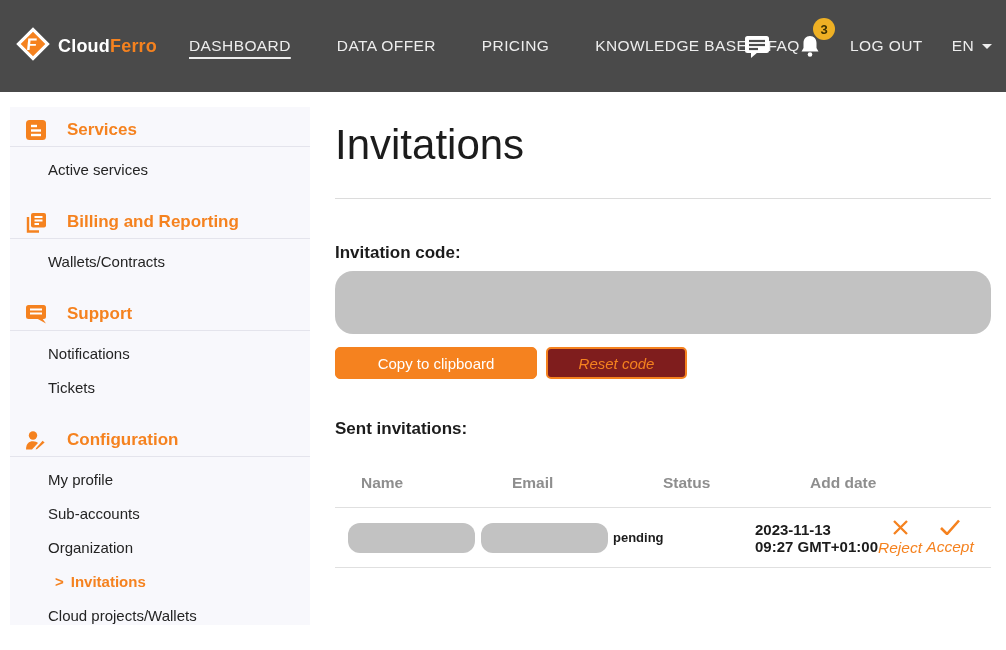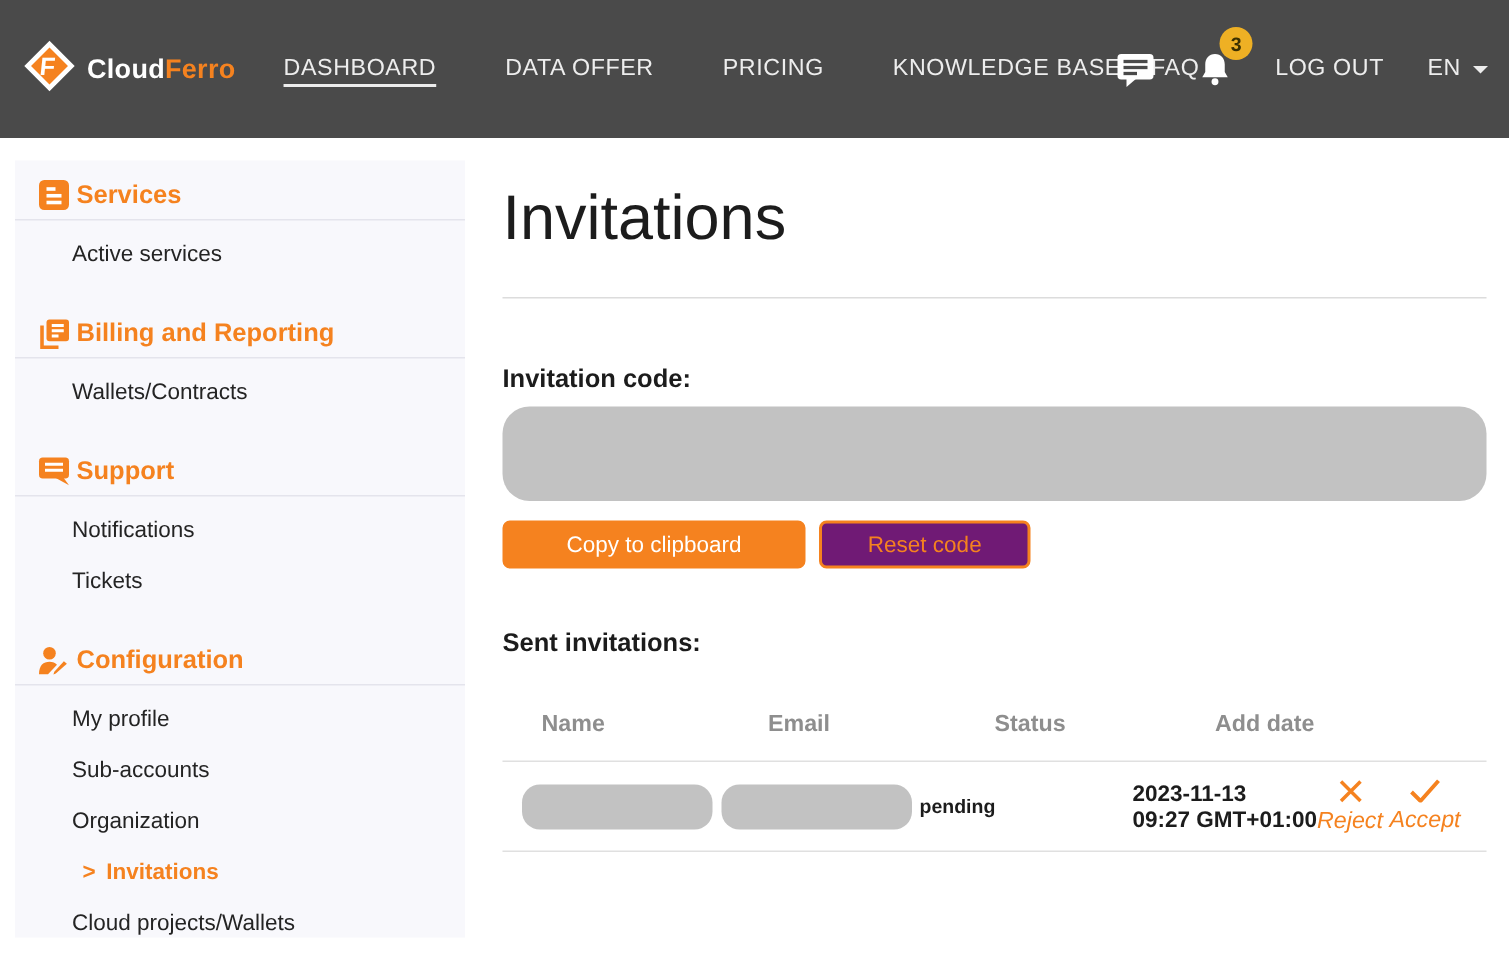--- a/index.html
+++ b/index.html
@@ -28,39 +28,39 @@
   .nav-item{color:var(--nav-text);font-size:15.5px;letter-spacing:.4px;cursor:pointer;white-space:nowrap;}
   .nav-item.active{text-decoration:underline;text-underline-offset:6px;text-decoration-thickness:1.5px;}
   .nav-right{position:absolute;right:14px;top:0;height:92px;display:flex;align-items:center;gap:29px;}
   .nav-icon-btn{position:relative;display:flex;align-items:center;cursor:pointer;}
   .badge{position:absolute;top:-16px;right:-14px;width:22px;height:22px;border-radius:50%;background:var(--badge-bg);color:#3b3000;font-size:13px;font-weight:bold;display:flex;align-items:center;justify-content:center;}
   .nav-link{color:var(--nav-text);font-size:15.5px;letter-spacing:.4px;cursor:pointer;white-space:nowrap;display:flex;align-items:center;}
   .caret-down{width:0;height:0;border-left:5px solid transparent;border-right:5px solid transparent;border-top:5px solid var(--nav-text);display:inline-block;margin-left:8px;}
 
   
   .sidebar{position:absolute;left:10px;top:107px;width:300px;height:518px;background:var(--sidebar-bg);padding-top:13px;}
-  .side-title{display:flex;align-items:center;gap:4px;margin-left:15px;height:20px;color:var(--accent);font-size:17px;font-weight:bold;}
+  .side-title{display:flex;align-items:center;gap:20px;margin-left:15px;height:20px;color:var(--accent);font-size:17px;font-weight:bold;}
   .side-title + .side-title, .side-item + .side-title{margin-top:34px;}
   .side-title .icon{width:22px;display:flex;justify-content:center;}
   .side-sep{border:none;border-top:1px solid #e4e4ec;margin:6px 0 0 0;}
   .side-item{margin-left:38px;margin-top:17px;height:17px;font-size:15px;color:#242424;cursor:pointer;line-height:17px;}
   .side-sep + .side-item{margin-top:14px;}
   .side-item.active{color:var(--accent);font-weight:bold;margin-left:45px;}
   .side-item.active .chev{margin-right:7px;font-weight:bold;}
 
   
   .main{position:absolute;left:335px;top:107px;width:656px;}
   .page-title{margin:14px 0 0 0;font-size:42px;font-weight:300;color:#1c1c1c;line-height:48px;letter-spacing:0;}
   .title-rule{border:none;border-top:1px solid #dcdcdc;margin:29px 0 0 0;}
   .code-label{margin-top:44px;font-size:17px;font-weight:bold;color:#1c1c1c;height:20px;}
   .code-box{margin-top:8px;height:63px;background:var(--redacted);border-radius:18px;}
   .btn-row{margin-top:13px;display:flex;gap:9px;}
   .btn{height:32px;border-radius:5px;font-size:15px;font-family:inherit;cursor:pointer;display:flex;align-items:center;justify-content:center;}
   .btn-primary{width:202px;background:var(--accent);border:1px solid var(--accent);color:#ffffff;}
-  .btn-outline{width:141px;background:#701a75;border:2px solid var(--accent);color:var(--accent);}
+  .btn-outline{width:141px;background:#7f1d1d;border:2px solid var(--accent);color:var(--accent);font-style:italic;}
   .sent-label{margin-top:40px;font-size:17px;font-weight:bold;color:#1c1c1c;height:20px;}
 
   .inv-table{margin-top:19px;width:656px;}
   .thead,.trow{display:grid;grid-template-columns:146px 132px 107px 152px 50px 69px;align-items:center;border-bottom:1px solid #e0e0e0;}
   .thead{height:50px;color:var(--th-text);font-weight:bold;font-size:15.5px;}
   .th{white-space:nowrap;}
   .th-name{padding-left:26px;}
   .th-email{padding-left:31px;}
   .th-status{padding-left:50px;}
   .th-adddate{padding-left:90px;}

